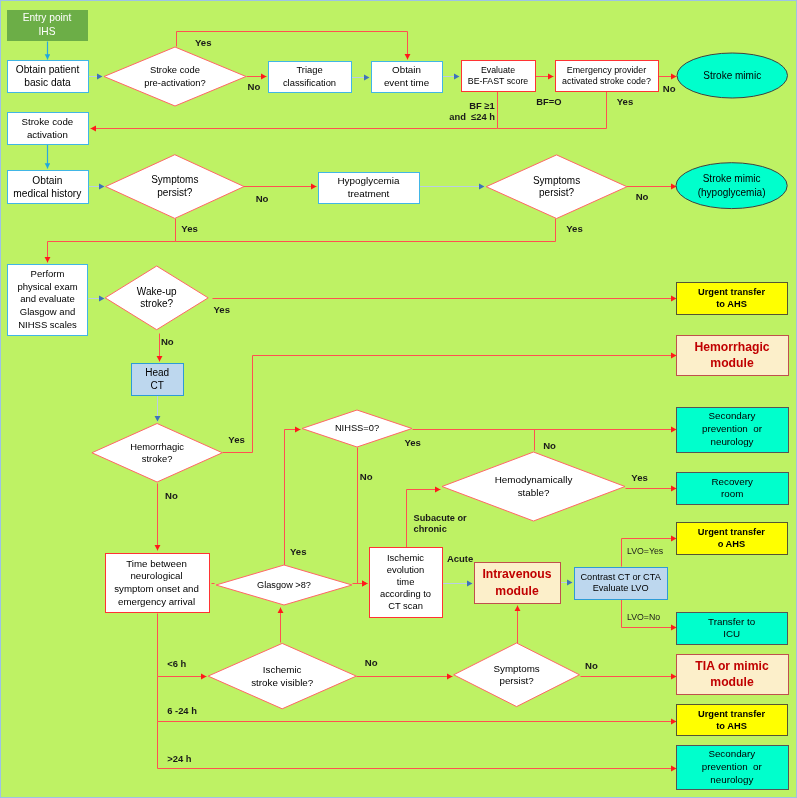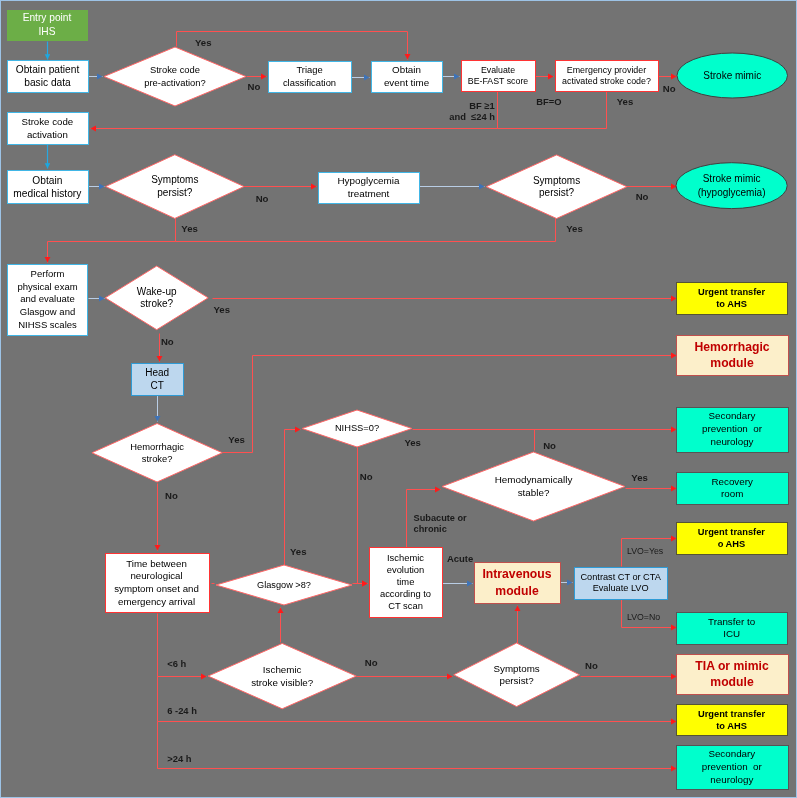--- a/index.html
+++ b/index.html
@@ -1,17 +1,17 @@
 <!DOCTYPE html>
 <html><head>
 <meta charset="utf-8">
 <style>
   html,body{margin:0;padding:0;background:#fff;}
   body{width:797px;height:798px;overflow:hidden;font-family:"Liberation Sans",sans-serif;}
-  #page{position:relative;width:797px;height:798px;box-sizing:border-box;background:#737373;}
+  #page{position:relative;width:797px;height:798px;box-sizing:border-box;background:#bef264;}
   svg{display:block;}
   .nd text{font-family:"Liberation Sans",sans-serif;}
 </style>
 </head>
 <body>
 
 <div id="page">
   <svg id="chart" width="797" height="798" viewBox="0 0 797 798">
     <rect x="0.5" y="0.5" width="796" height="796.5" fill="none" stroke="#9dc3e6" stroke-width="1" shape-rendering="crispEdges"></rect>
   <defs>

